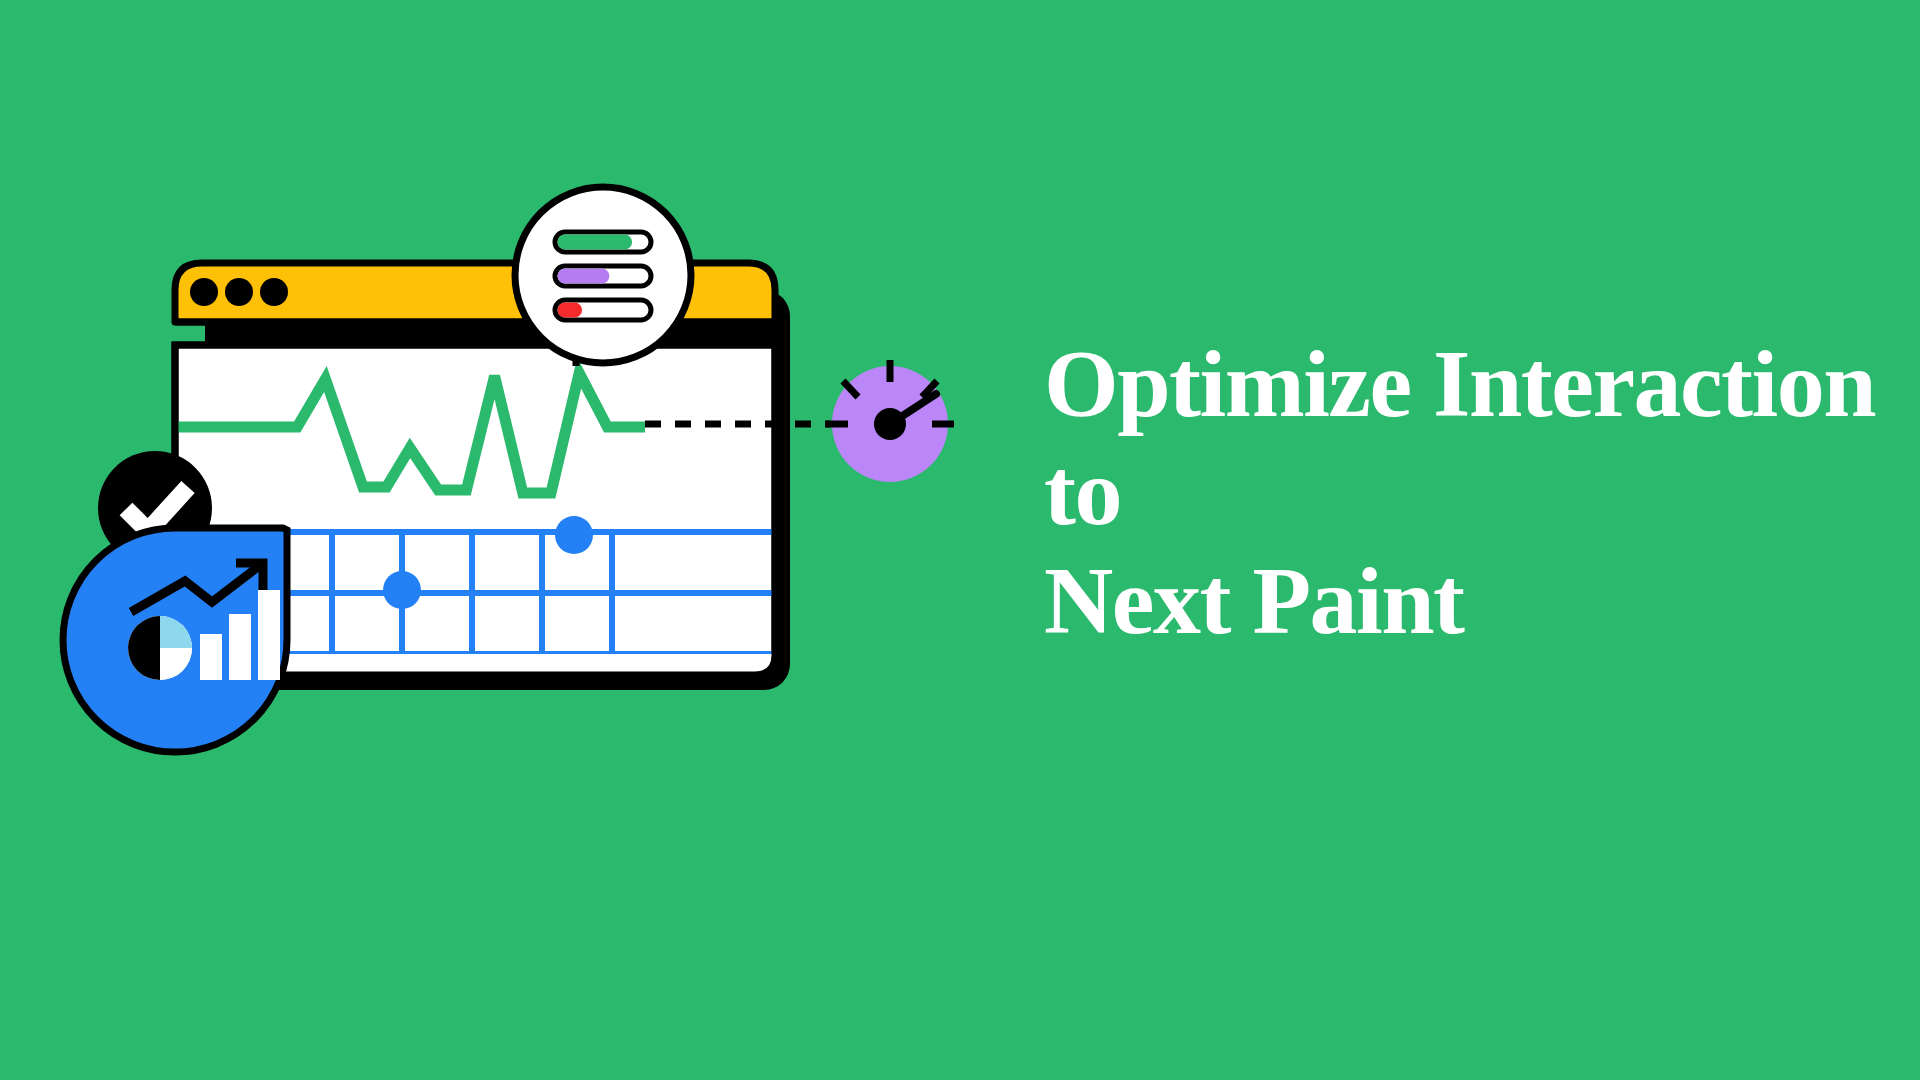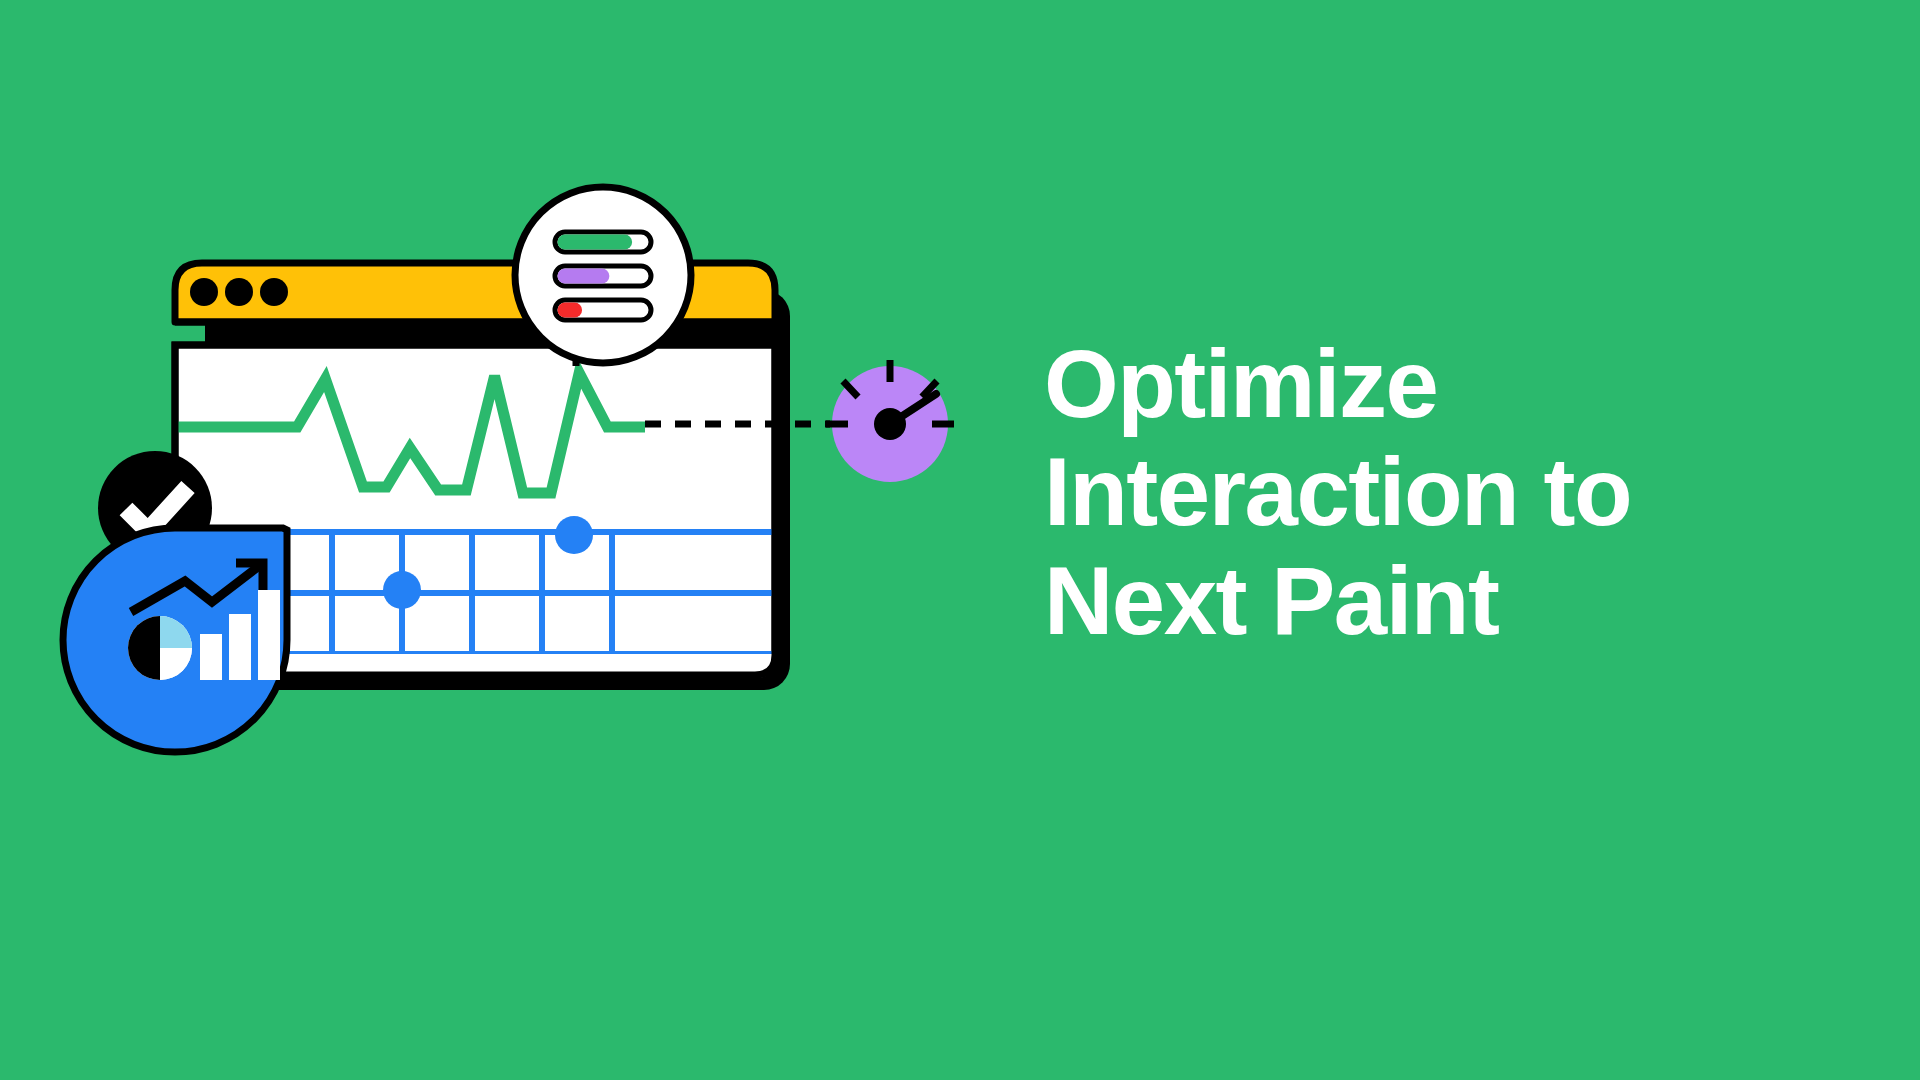--- a/index.html
+++ b/index.html
@@ -18,21 +18,21 @@
     position:absolute; inset:0;
     width:1920px; height:1080px;
     display:block;
   }
   .headline {
     position:absolute;
     left:1044px;
     top:330px;
     width:840px;
     color:#FFFFFF;
-    font-family:Liberation Sans, sans-serif;
+    font-family:Liberation Serif, serif;
     font-weight:700;
     font-size:96px;
     line-height:1.13;
     letter-spacing:-1.5px;
     white-space:pre-line;
     user-select:none;
   }
 </style>
 </head>
 <body>

